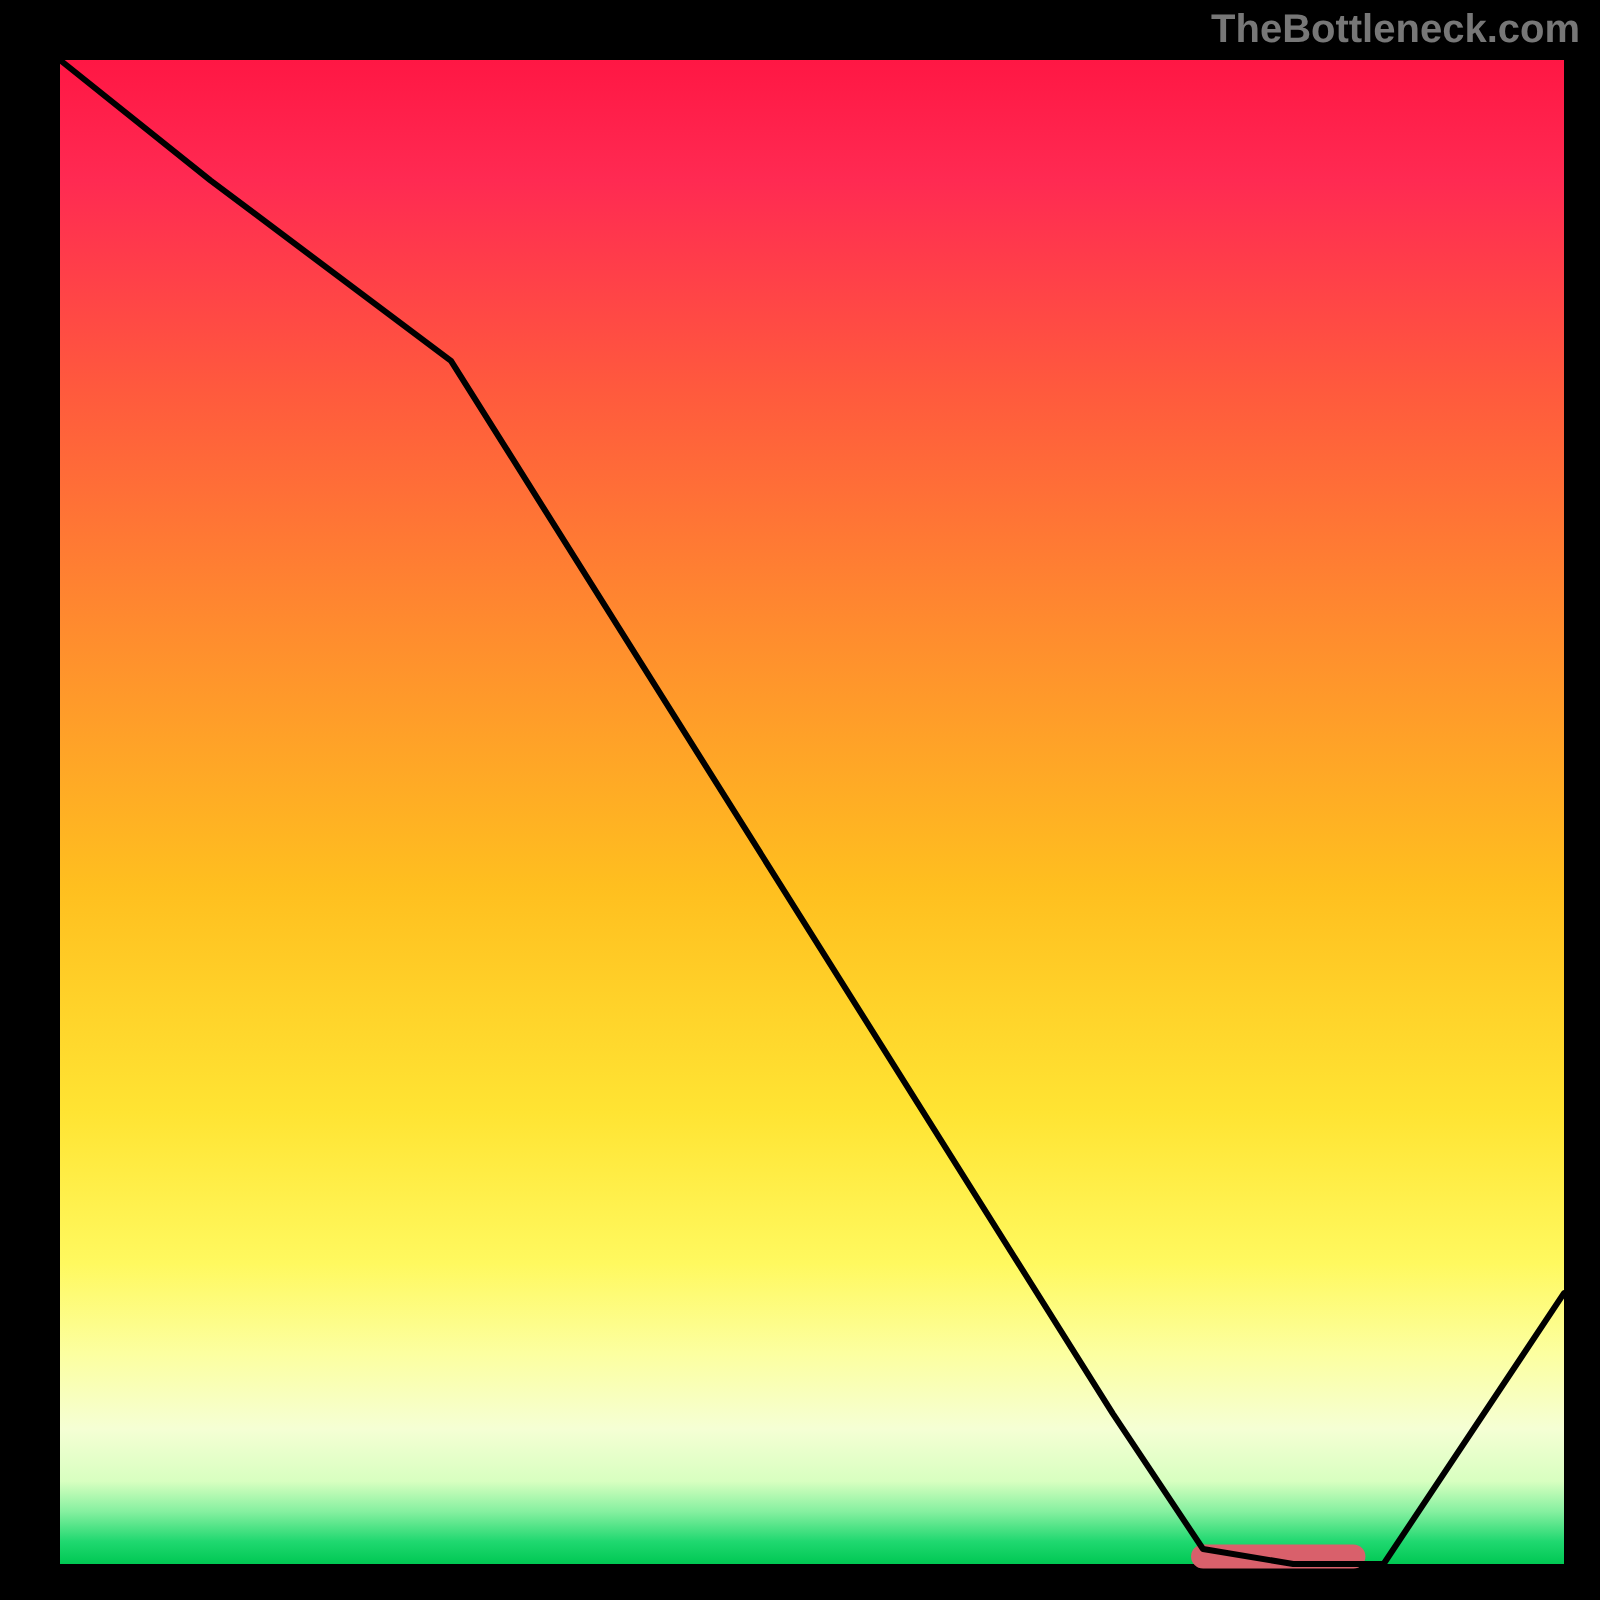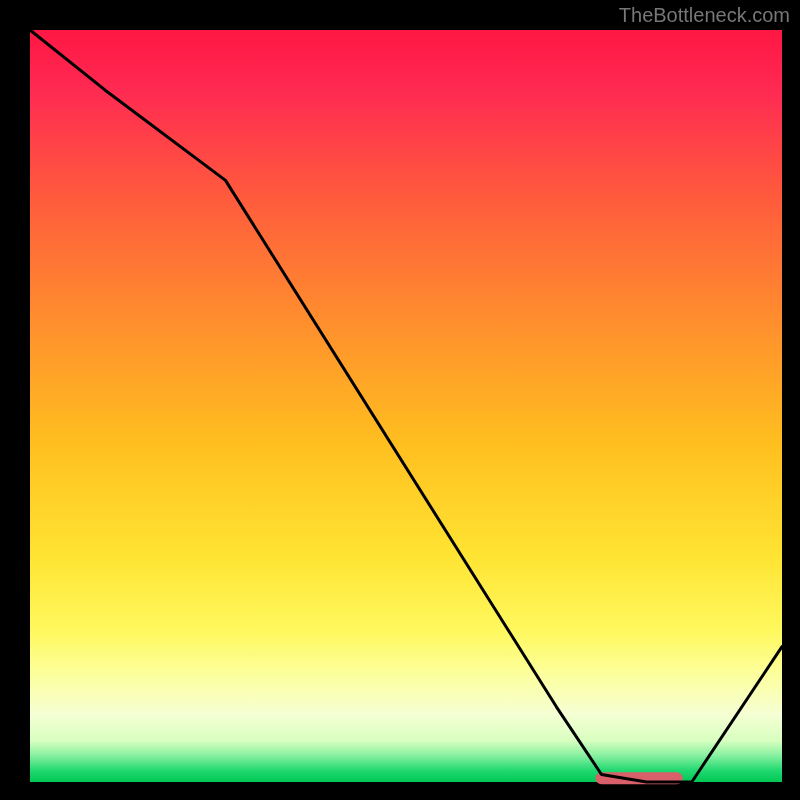--- a/index.html
+++ b/index.html
@@ -15,21 +15,21 @@
     position: relative;
     width: 800px;
     height: 800px;
   }
   .watermark {
     position: absolute;
     top: 4px;
     right: 10px;
     color: #777;
     font-size: 20px;
-    font-weight: normal;
+    font-weight: bold;
     z-index: 50;
     user-select: none;
   }
   svg {
     position: absolute;
     top: 0;
     left: 0;
   }
 </style>
 </head>

